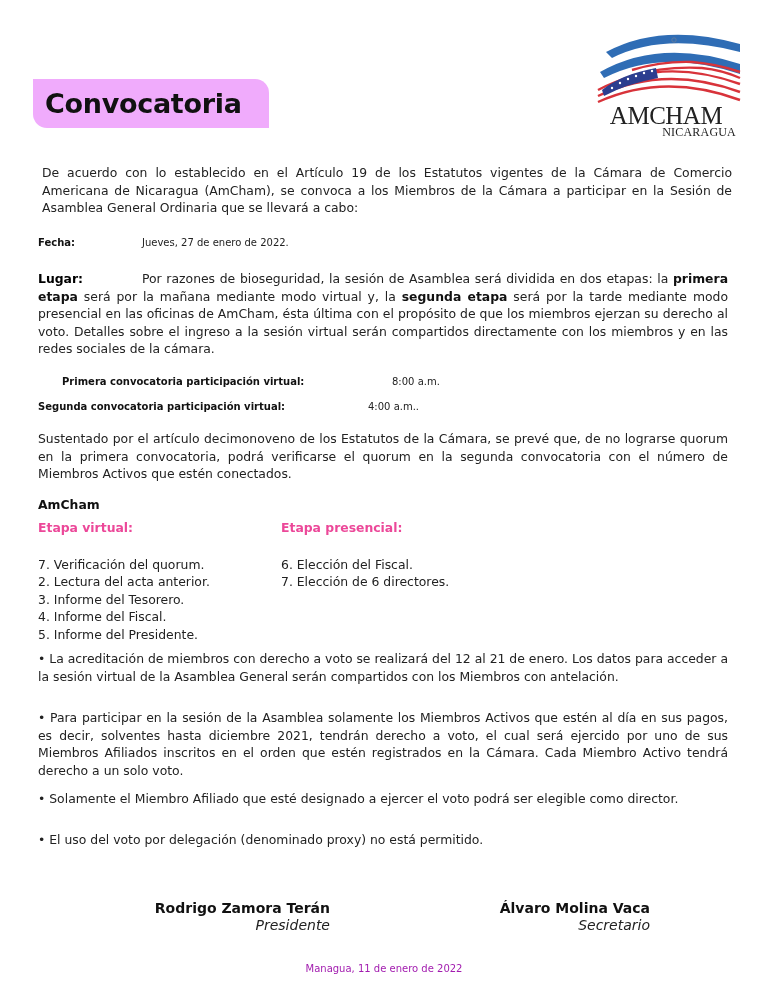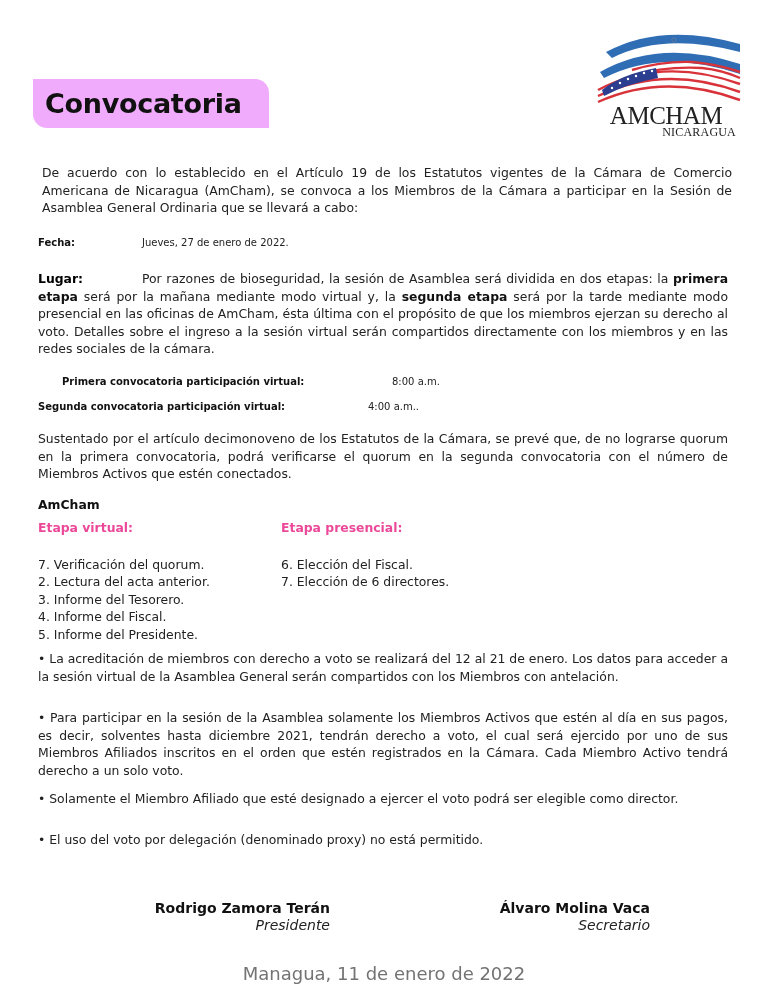--- a/index.html
+++ b/index.html
@@ -45,21 +45,21 @@
     .label-lugar { display: inline-block; width: 104px; font-weight: bold; color: #000000; }
 
     .conv-label { display: inline-block; font-weight: bold; color: #111; }
     .agenda-title { position: absolute; left: 38px; top: 497px; font-weight: bold; font-size: 12.4px; color: #111; }
     .col { position: absolute; font-size: 12.4px; line-height: 17.6px; color: #222; }
     .col .head { font-weight: bold; color: #ec4899; margin-bottom: 19px; }
 
     .sig { position: absolute; text-align: right; font-size: 14px; line-height: 17px; }
     .sig .name { font-weight: bold; color: #111; }
     .sig .role { color: #222; font-style: italic; }
-    .place-date { position: absolute; left: 0; width: 768px; top: 963px; text-align: center; font-size: 18px; color: #737373; }
+    .place-date { position: absolute; left: 0; width: 768px; top: 963px; text-align: center; font-size: 10px; color: #a21caf; }
   </style>
 </head>
 <body>
 
 <div class="page">
 
   <div class="title-badge">
     <span>Convocatoria</span>
   </div>
 

